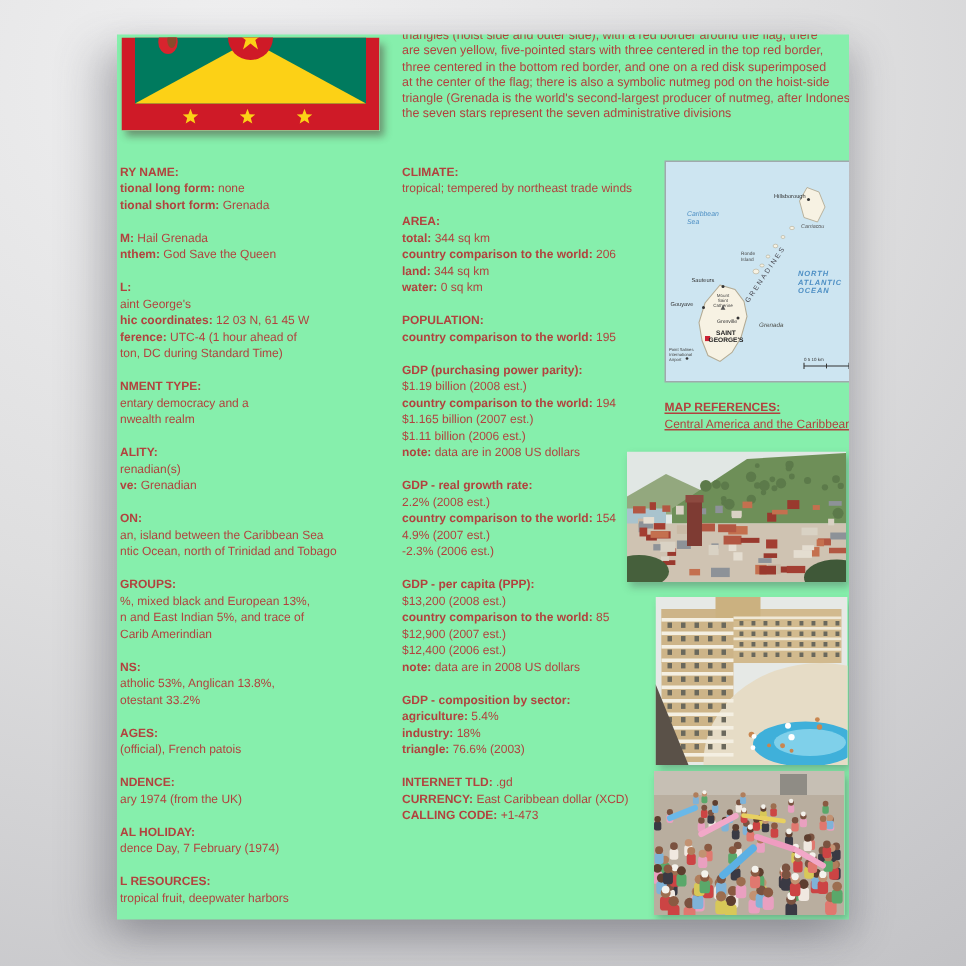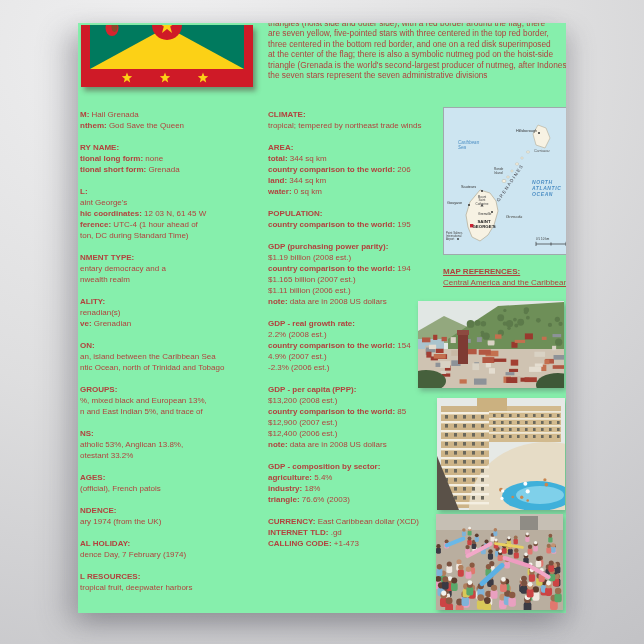--- a/index.html
+++ b/index.html
@@ -57,27 +57,27 @@
 
   <div class="para">triangles (hoist side and outer side), with a red border around the flag; there
 are seven yellow, five-pointed stars with three centered in the top red border,
 three centered in the bottom red border, and one on a red disk superimposed
 at the center of the flag; there is also a symbolic nutmeg pod on the hoist-side
 triangle (Grenada is the world's second-largest producer of nutmeg, after Indonesia);
 the seven stars represent the seven administrative divisions</div>
 
   <div class="col col-left">
       <div class="section">
-        <div class="ln"><b>M:</b> Hail Grenada</div>
-        <div class="ln"><b>nthem:</b> God Save the Queen</div>
-      </div>
-      <div class="section">
         <div class="h">RY NAME:</div>
         <div class="ln"><b>tional long form:</b> none</div>
         <div class="ln"><b>tional short form:</b> Grenada</div>
+      </div>
+      <div class="section">
+        <div class="ln"><b>M:</b> Hail Grenada</div>
+        <div class="ln"><b>nthem:</b> God Save the Queen</div>
       </div>
       <div class="section">
         <div class="h">L:</div>
         <div class="ln">aint George's</div>
         <div class="ln"><b>hic coordinates:</b> 12 03 N, 61 45 W</div>
         <div class="ln"><b>ference:</b> UTC-4 (1 hour ahead of</div>
         <div class="ln">ton, DC during Standard Time)</div>
       </div>
       <div class="section">
         <div class="h">NMENT TYPE:</div>
@@ -91,20 +91,21 @@
       </div>
       <div class="section">
         <div class="h">ON:</div>
         <div class="ln">an, island between the Caribbean Sea</div>
         <div class="ln">ntic Ocean, north of Trinidad and Tobago</div>
       </div>
       <div class="section">
         <div class="h">GROUPS:</div>
         <div class="ln">%, mixed black and European 13%,</div>
         <div class="ln">n and East Indian 5%, and trace of</div>
+        <div class="ln">Carib Amerindian</div>
       </div>
       <div class="section">
         <div class="h">NS:</div>
         <div class="ln">atholic 53%, Anglican 13.8%,</div>
         <div class="ln">otestant 33.2%</div>
       </div>
       <div class="section">
         <div class="h">AGES:</div>
         <div class="ln">(official), French patois</div>
       </div>
@@ -161,22 +162,22 @@
         <div class="ln">$12,400 (2006 est.)</div>
         <div class="ln"><b>note:</b> data are in 2008 US dollars</div>
       </div>
       <div class="section">
         <div class="h">GDP - composition by sector:</div>
         <div class="ln"><b>agriculture:</b> 5.4%</div>
         <div class="ln"><b>industry:</b> 18%</div>
         <div class="ln"><b>triangle:</b> 76.6% (2003)</div>
       </div>
       <div class="section">
+        <div class="ln"><b>INTERNET TLD:</b> .gd</div>
         <div class="ln"><b>CURRENCY:</b> East Caribbean dollar (XCD)</div>
-        <div class="ln"><b>INTERNET TLD:</b> .gd</div>
         <div class="ln"><b>CALLING CODE:</b> +1-473</div>
       </div>
     </div>
 
   <div class="map-wrap">
     <svg viewBox="0 0 126 146" width="126" height="146">
       <rect x="0" y="0" width="126" height="146" fill="#cde5f1"></rect>
 
       <path d="M94,17 L102,20 L106,30 L101,40 L92,37 L89,26 Z" fill="#f7f2e3" stroke="#b3ab94" stroke-width="0.6"></path>
 

